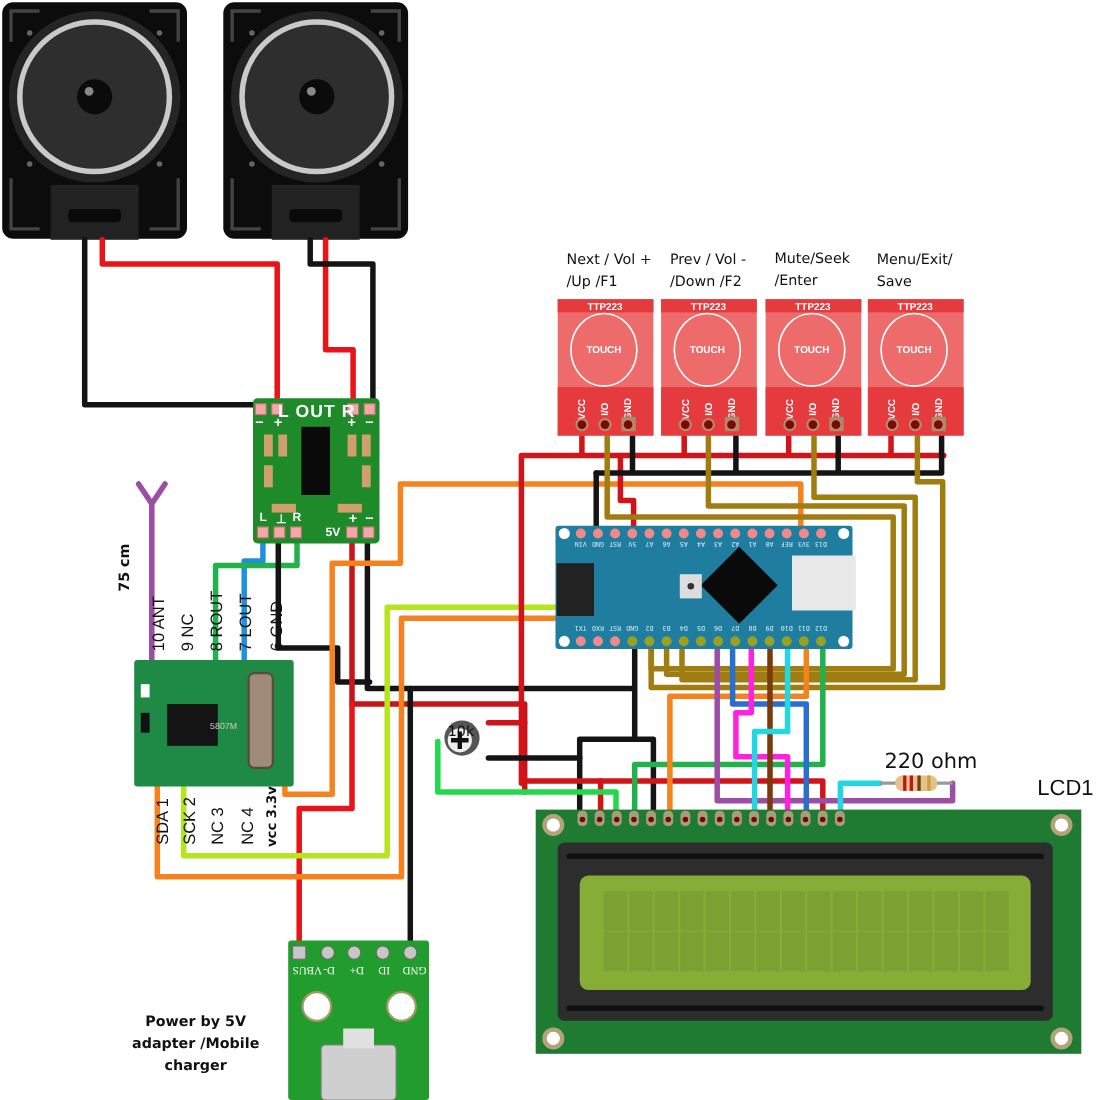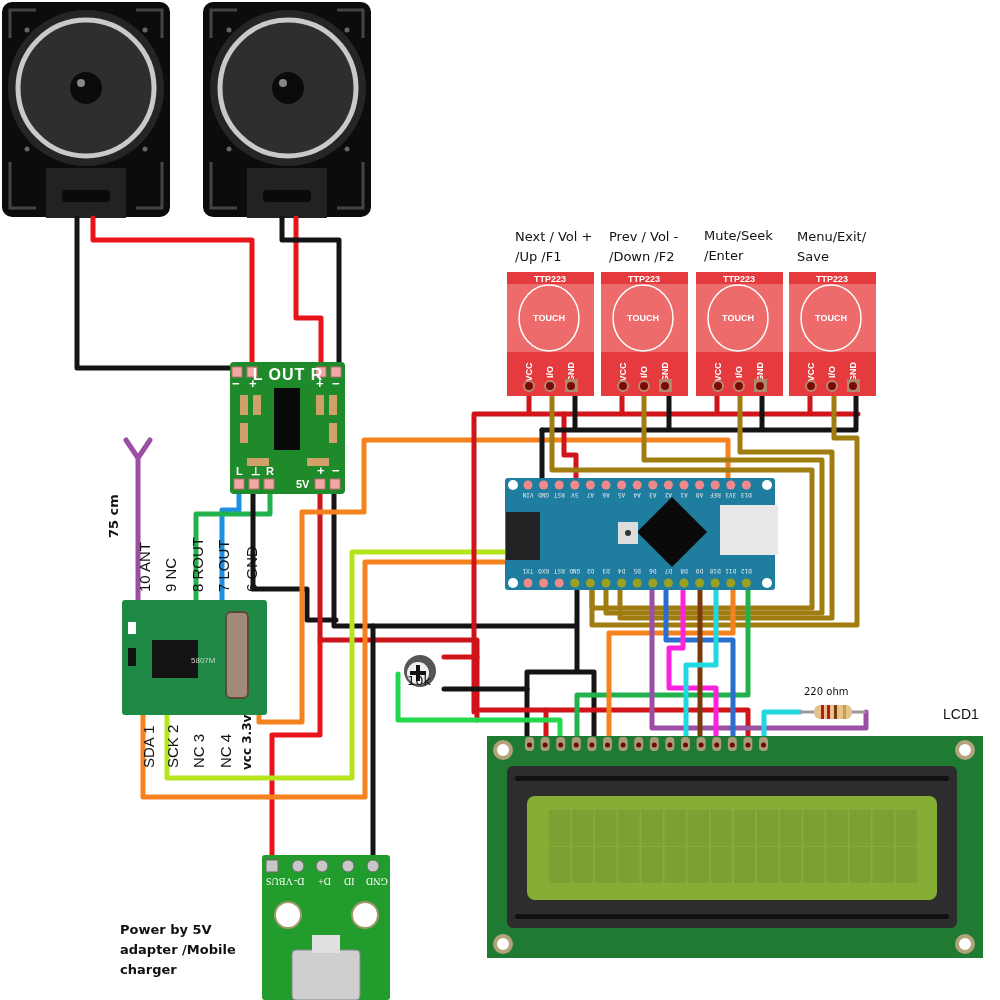--- a/index.html
+++ b/index.html
@@ -414,25 +414,25 @@
 <div class="vert" style="left:243px;top:592px;">6  GND</div>
 <div class="vert" style="left:140px;top:768px;">SDA  1</div>
 <div class="vert" style="left:164px;top:768px;">SCK  2</div>
 <div class="vert" style="left:190px;top:768px;">NC  3</div>
 <div class="vert" style="left:217px;top:768px;">NC  4</div>
 <div class="vert" style="left:240px;top:770px;font-size:12px;font-weight:bold;font-family:'DejaVu Sans',sans-serif;">vcc 3.3v</div>
 <div class="plain" style="left:164px;top:656px;font-size:8px;color:#ccc;margin-left:27px;">5807M</div>
 
 <div class="vert" style="left:106px;top:538px;font-size:13px;font-weight:bold;font-family:'DejaVu Sans',sans-serif;">75 cm</div>
 
-<div class="lbl" style="left:407px;top:671px;font-size:13px;text-align:right;">10k</div>
-<div class="lbl" style="left:804px;top:682px;font-size:10px;">220 ohm</div>
-<div class="plain" style="left:943px;top:706px;font-size:14px;">LCD1</div>
-
-<div class="plain" style="left:120px;top:920px;font-size:13px;font-weight:bold;line-height:20px;white-space:pre-line;font-family:'DejaVu Sans',sans-serif;">Power by 5V
+<div class="lbl" style="left:407px;top:656px;font-size:13px;text-align:right;">10k</div>
+<div class="lbl" style="left:804px;top:682px;font-size:19px;">220 ohm</div>
+<div class="plain" style="left:943px;top:706px;font-size:20px;">LCD1</div>
+
+<div class="plain" style="left:120px;top:920px;font-size:13px;font-weight:bold;line-height:20px;white-space:pre-line;font-family:'DejaVu Sans',sans-serif;text-align:center;">Power by 5V
 adapter /Mobile
 charger</div>
 
 <div id="usb-pin-labels">
     <div class="plain" style="left: 266px; top: 876px; font-size: 10px; color: rgb(255, 255, 255); font-family: &quot;Liberation Serif&quot;, serif; transform: rotate(180deg); transform-origin: center center; white-space: nowrap;">VBUS</div>
     <div class="plain" style="left: 294px; top: 876px; font-size: 10px; color: rgb(255, 255, 255); font-family: &quot;Liberation Serif&quot;, serif; transform: rotate(180deg); transform-origin: center center; white-space: nowrap;">D-</div>
     <div class="plain" style="left: 318px; top: 876px; font-size: 10px; color: rgb(255, 255, 255); font-family: &quot;Liberation Serif&quot;, serif; transform: rotate(180deg); transform-origin: center center; white-space: nowrap;">D+</div>
     <div class="plain" style="left: 344px; top: 876px; font-size: 10px; color: rgb(255, 255, 255); font-family: &quot;Liberation Serif&quot;, serif; transform: rotate(180deg); transform-origin: center center; white-space: nowrap;">ID</div>
     <div class="plain" style="left: 366px; top: 876px; font-size: 10px; color: rgb(255, 255, 255); font-family: &quot;Liberation Serif&quot;, serif; transform: rotate(180deg); transform-origin: center center; white-space: nowrap;">GND</div>
   </div>

